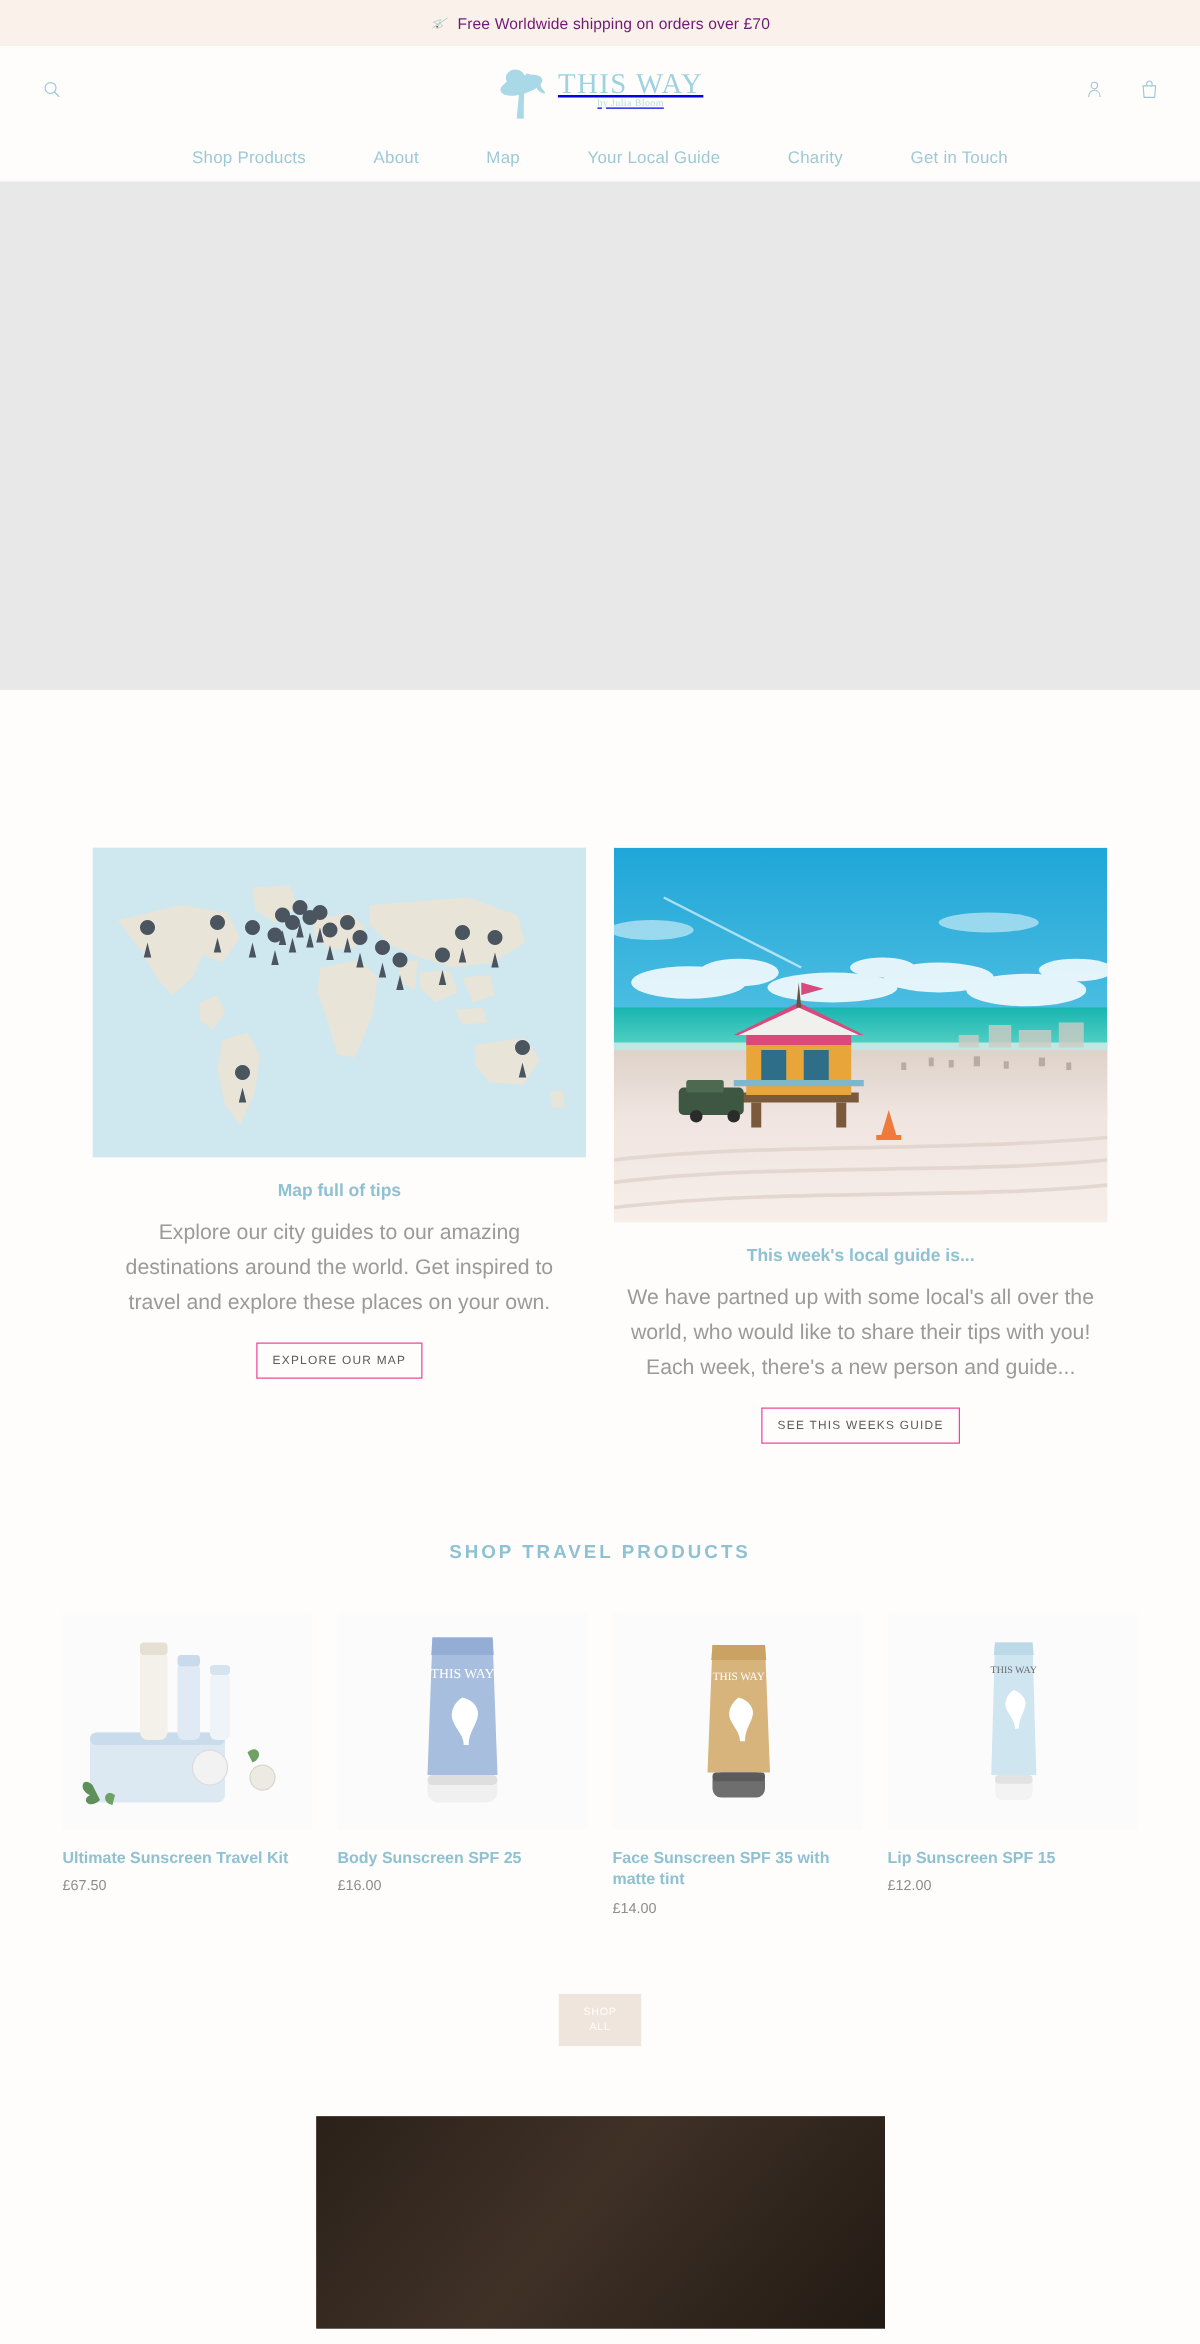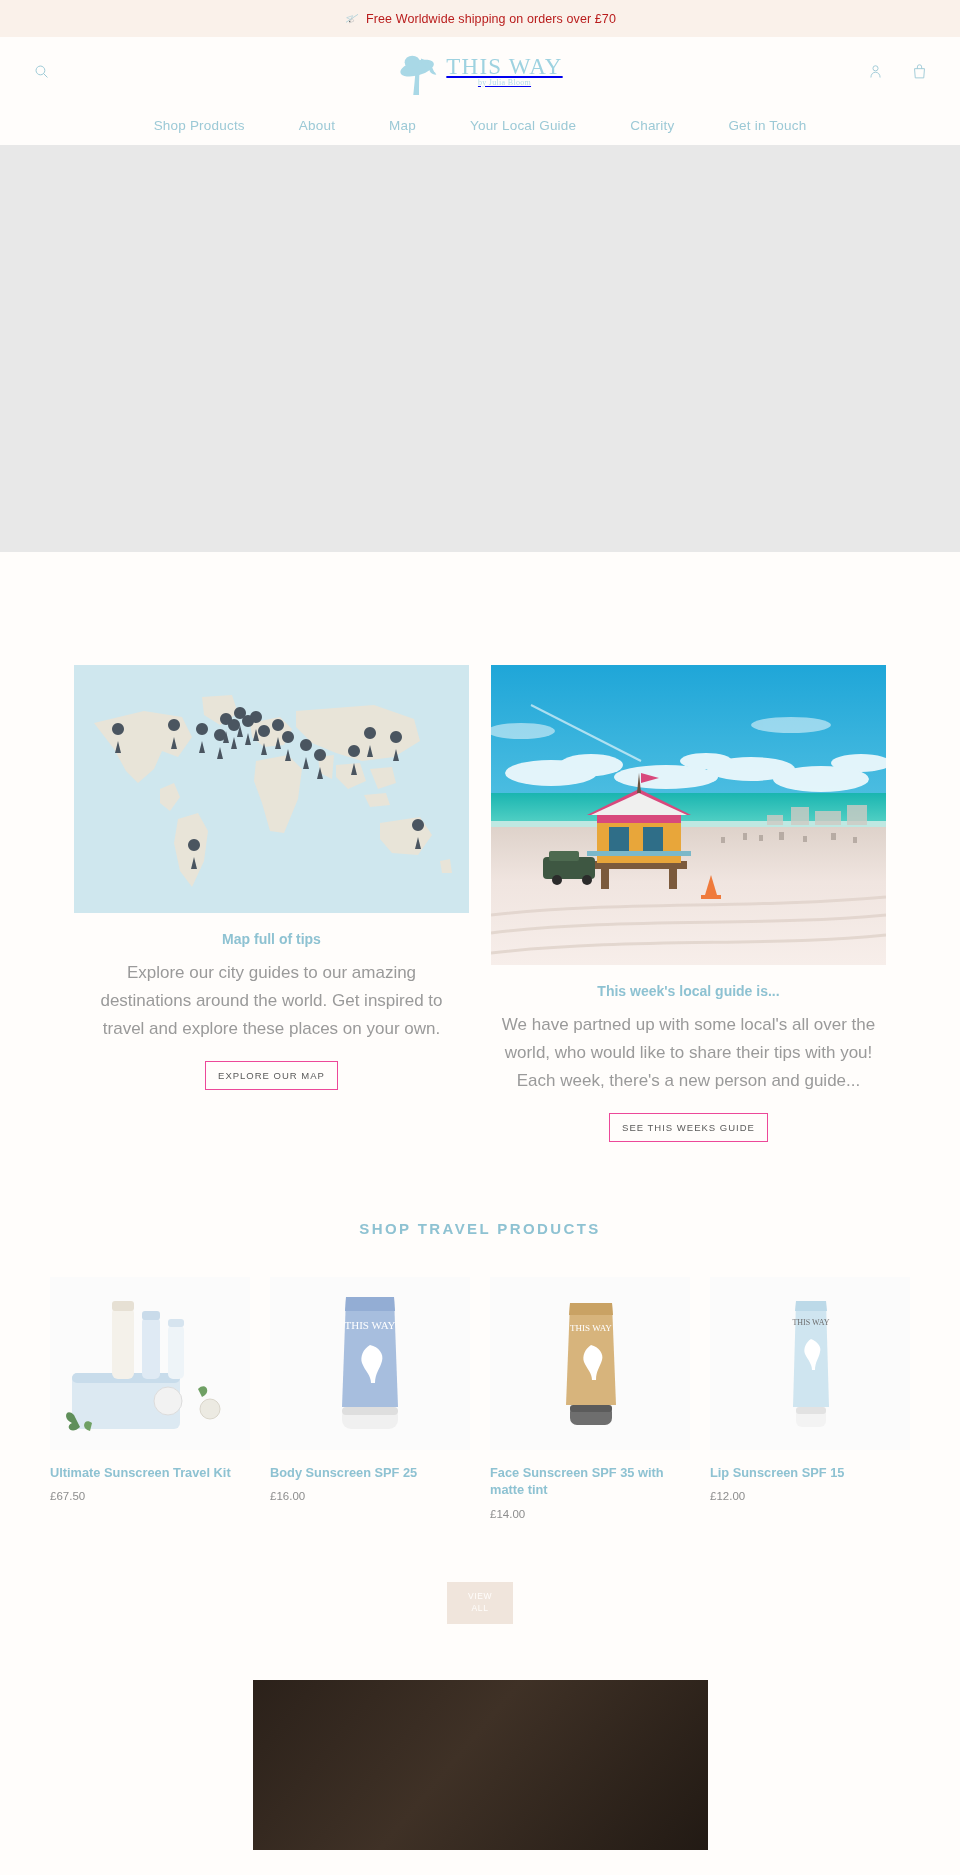--- a/index.html
+++ b/index.html
@@ -15,21 +15,21 @@
   .announce {
     background: #faf1ea;
     height: 37px;
     display: flex;
     align-items: center;
     justify-content: center;
     gap: 6px;
   }
   .announce-text {
     font-size: 12.5px;
-    color: #b91c1c;
+    color: #701a75;
     letter-spacing: .1px;
   }
   .plane-icon { width: 16px; height: 16px; display: block; opacity: .85; }
 
   
   .header {
     background: #fffdfb;
     padding: 0 30px;
     position: relative;
     height: 108px;
@@ -101,21 +101,21 @@
     font-weight: bold;
     letter-spacing: 2.4px;
   }
 
   .travel-tips { padding-top: 82px; }
   .tips-grid {
     display: flex;
     justify-content: center;
     gap: 22px;
     padding: 0 60px;
-    margin-top: 31px;
+    margin-top: 44px;
     align-items: flex-start;
   }
   .tip-card { width: 395px; }
   .tip-media { width: 100%; overflow: hidden; }
   .tip-card.left .tip-media { height: 248px; }
   .tip-card.right .tip-media { height: 300px; }
   .tip-heading {
     text-align: center;
     color: #8ec2d2;
     font-weight: bold;
@@ -524,21 +524,21 @@
           <path d="M101 62 c-5 3 -8 10 -6 15 c3 6 7 10 7 16 l3 0 c0-8 4-12 5-18 c2-5 -3-11 -9-13z" fill="#ffffff"></path>
         </svg>
       </a>
       <div class="product-title">Lip Sunscreen SPF 15</div>
       <div class="product-price">£12.00</div>
     </div>
   </div>
 
   <div class="viewall-row">
     <button class="viewall-btn">
-      <span>VIEW</span><br>
+      <span>SHOP</span><br>
       <span>ALL</span>
     </button>
   </div>
 </section>
 
 <section class="section bottom-band">
   <div class="video-block">
     <div class="video-inner"></div>
   </div>
 </section>

